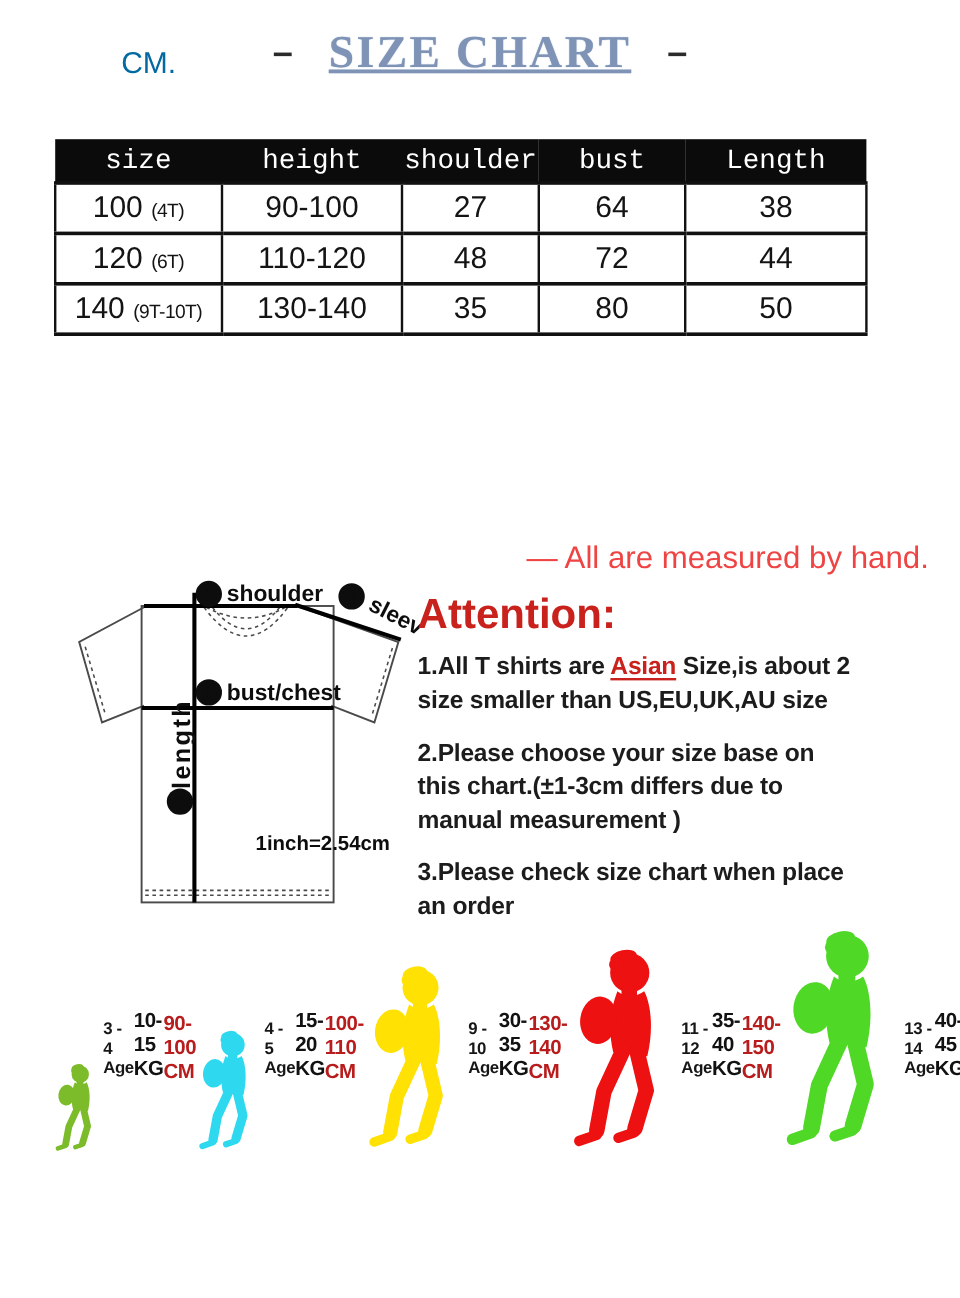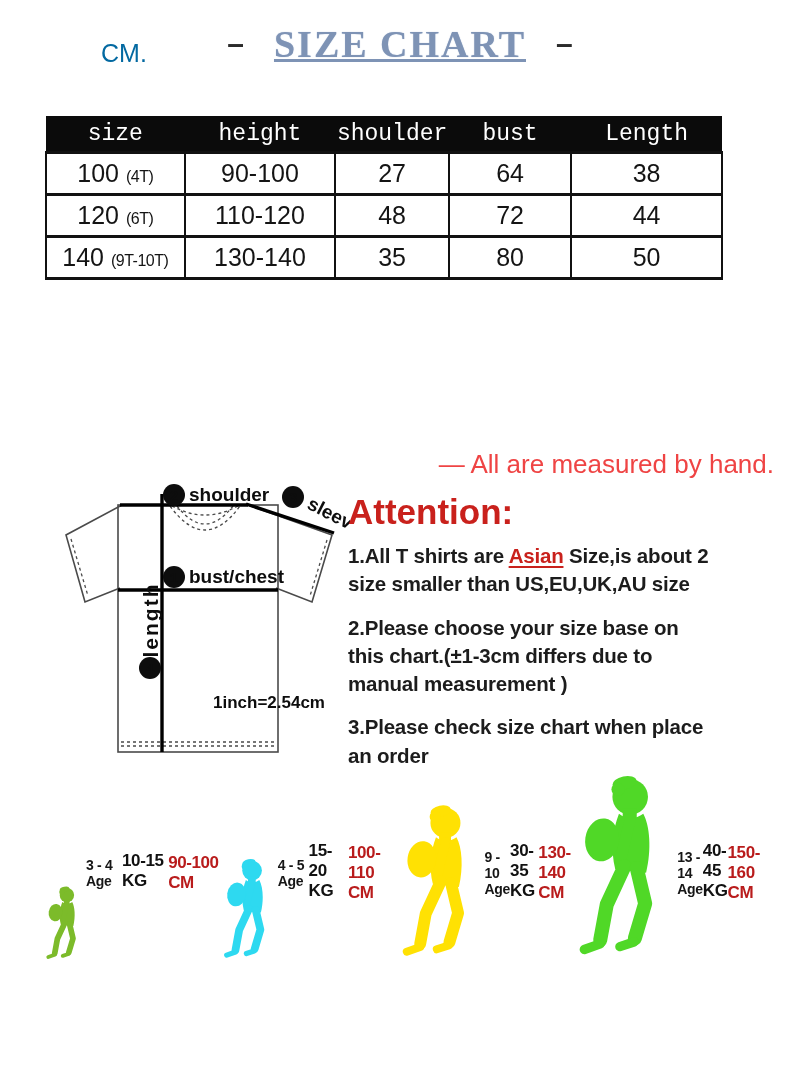--- a/index.html
+++ b/index.html
@@ -211,20 +211,30 @@
       <div class="kid-zone">
         <svg width="87" height="158" viewBox="0 0 110 200">
           <use href="#kid" color="#ffe103"></use>
         </svg>
       </div>
       <div class="age-label">9 - 10 Age</div>
       <div class="weight-label">30-35 KG</div>
       <div class="height-label">130-140 CM</div>
     </div>
 
+    <div class="fig-col">
+      <div class="kid-zone">
+        <svg width="95" height="172" viewBox="0 0 110 200">
+          <use href="#kid" color="#ee1111"></use>
+        </svg>
+      </div>
+      <div class="age-label">11 - 12 Age</div>
+      <div class="weight-label">35-40 KG</div>
+      <div class="height-label">140-150 CM</div>
+    </div>
 
     <div class="fig-col">
       <div class="kid-zone">
         <svg width="103" height="188" viewBox="0 0 110 200">
           <use href="#kid" color="#50d827"></use>
         </svg>
       </div>
       <div class="age-label">13 - 14 Age</div>
       <div class="weight-label">40-45 KG</div>
       <div class="height-label">150-160 CM</div>

